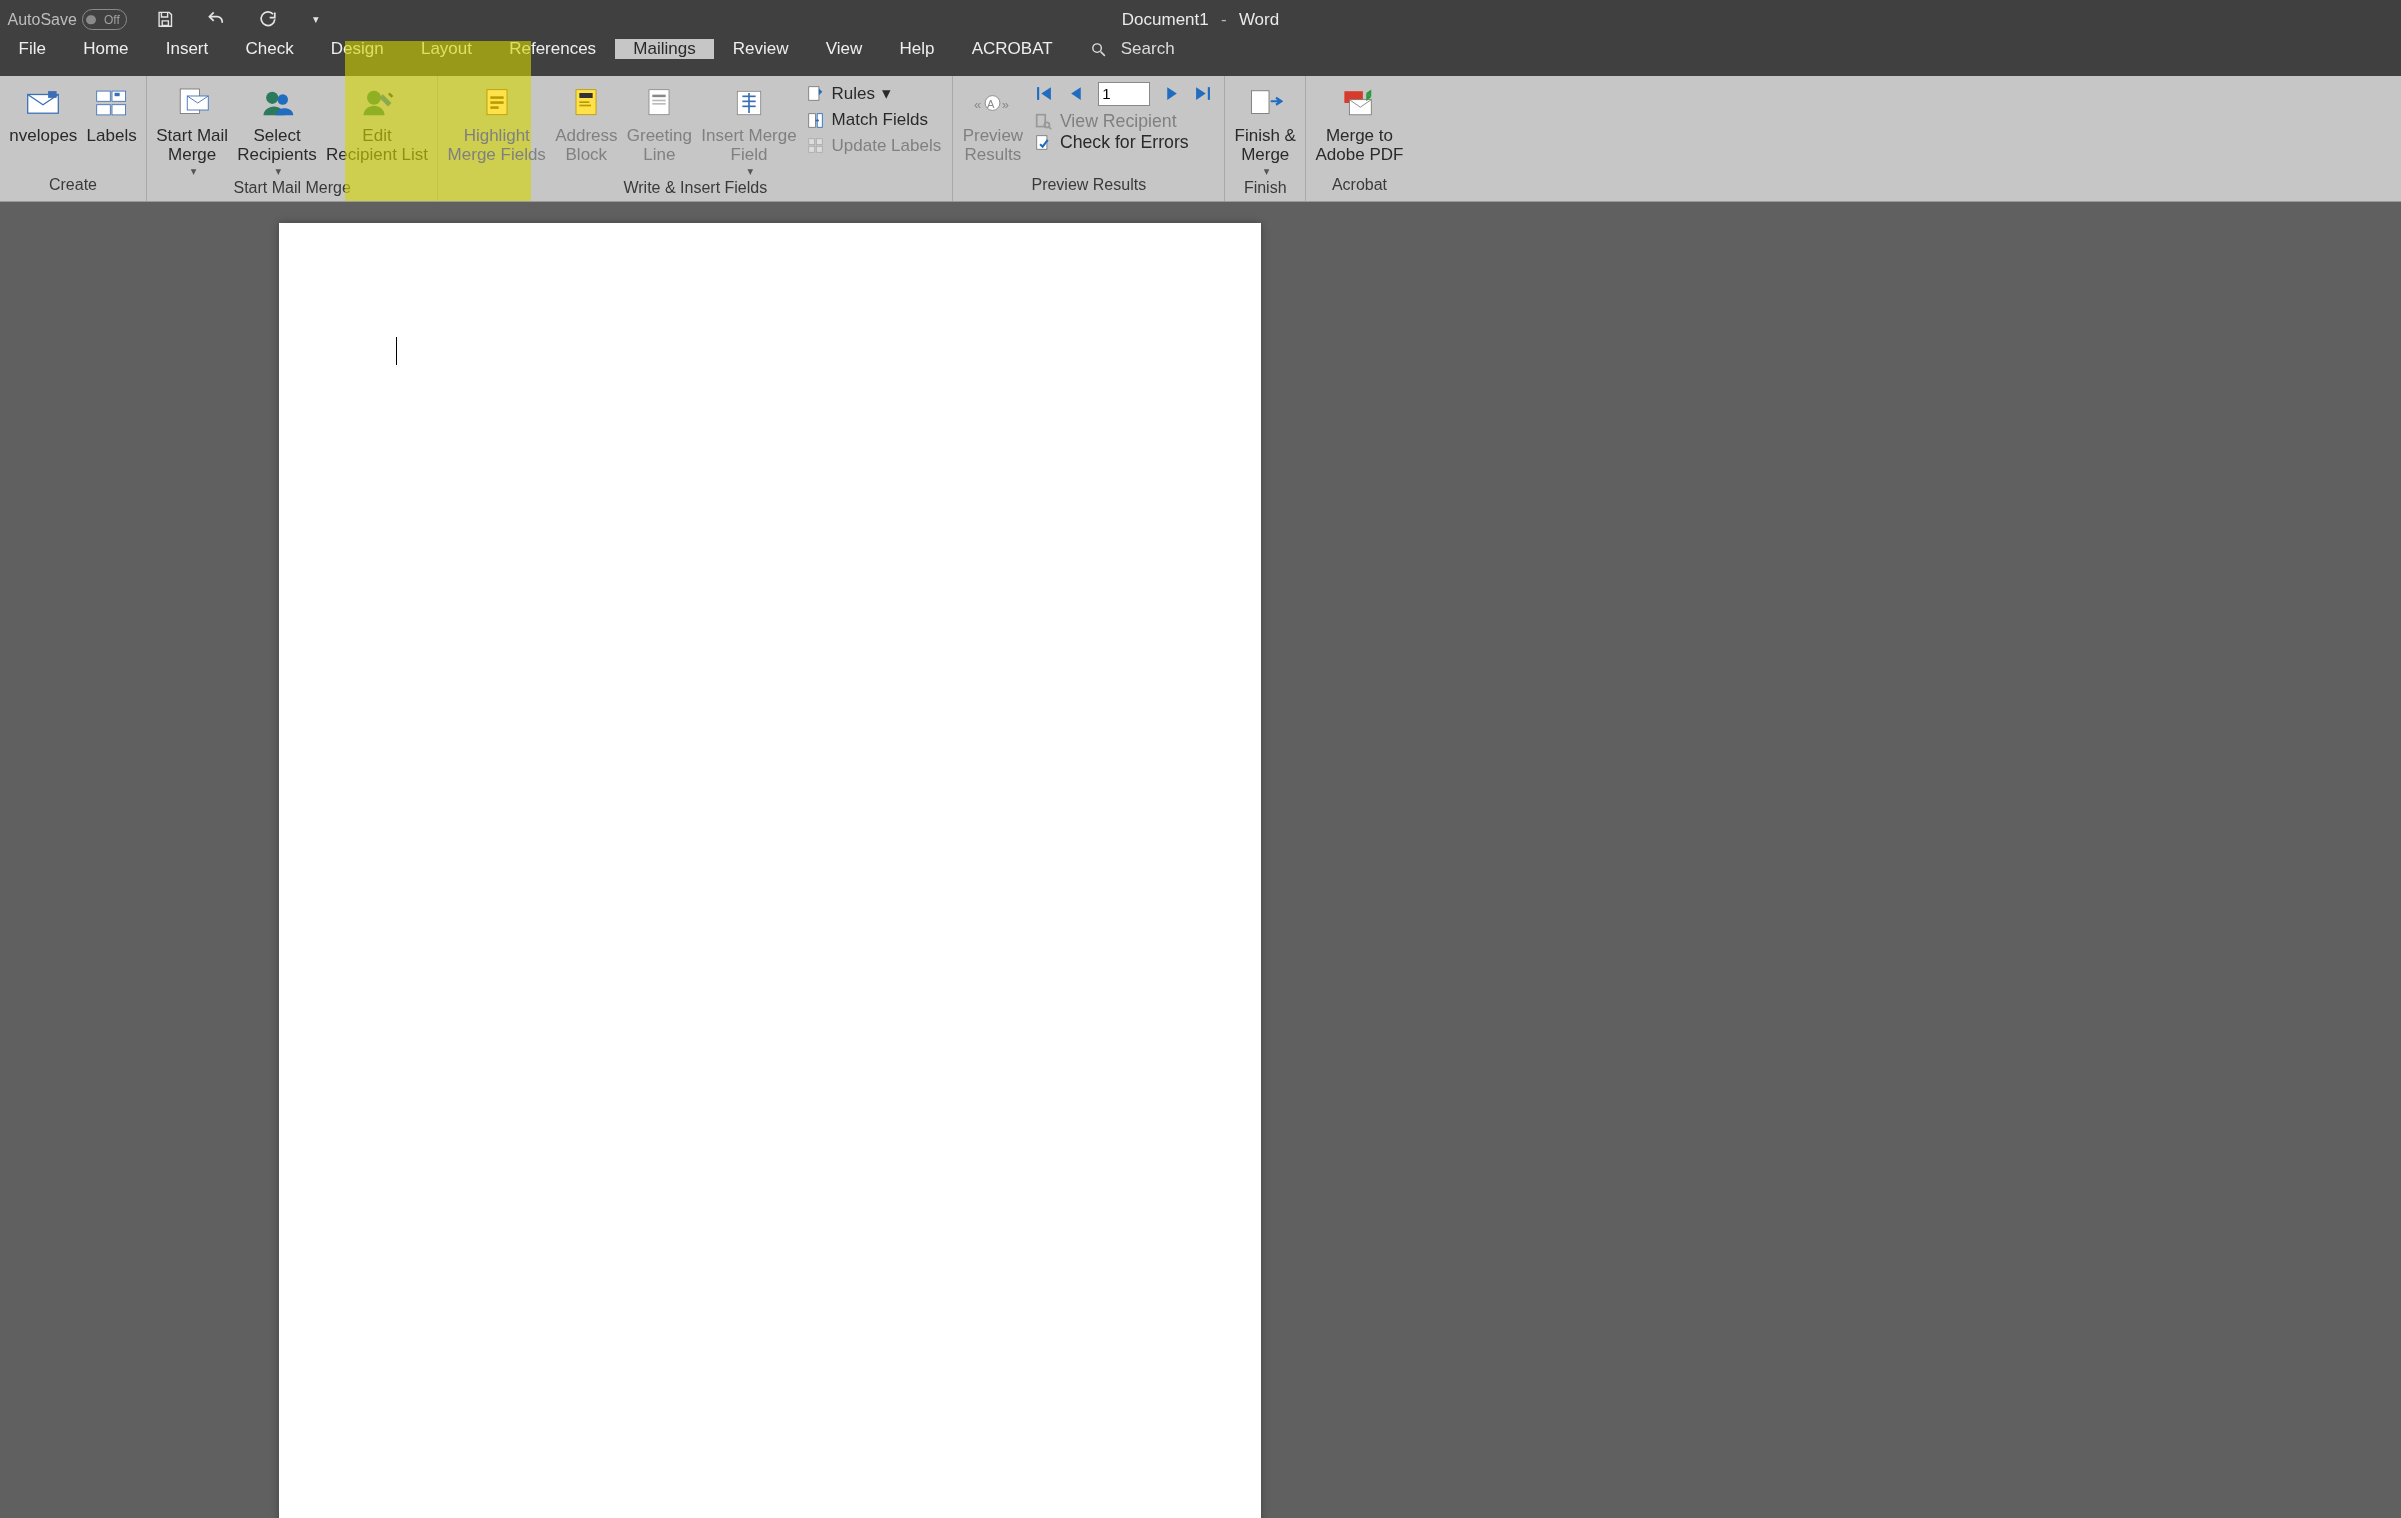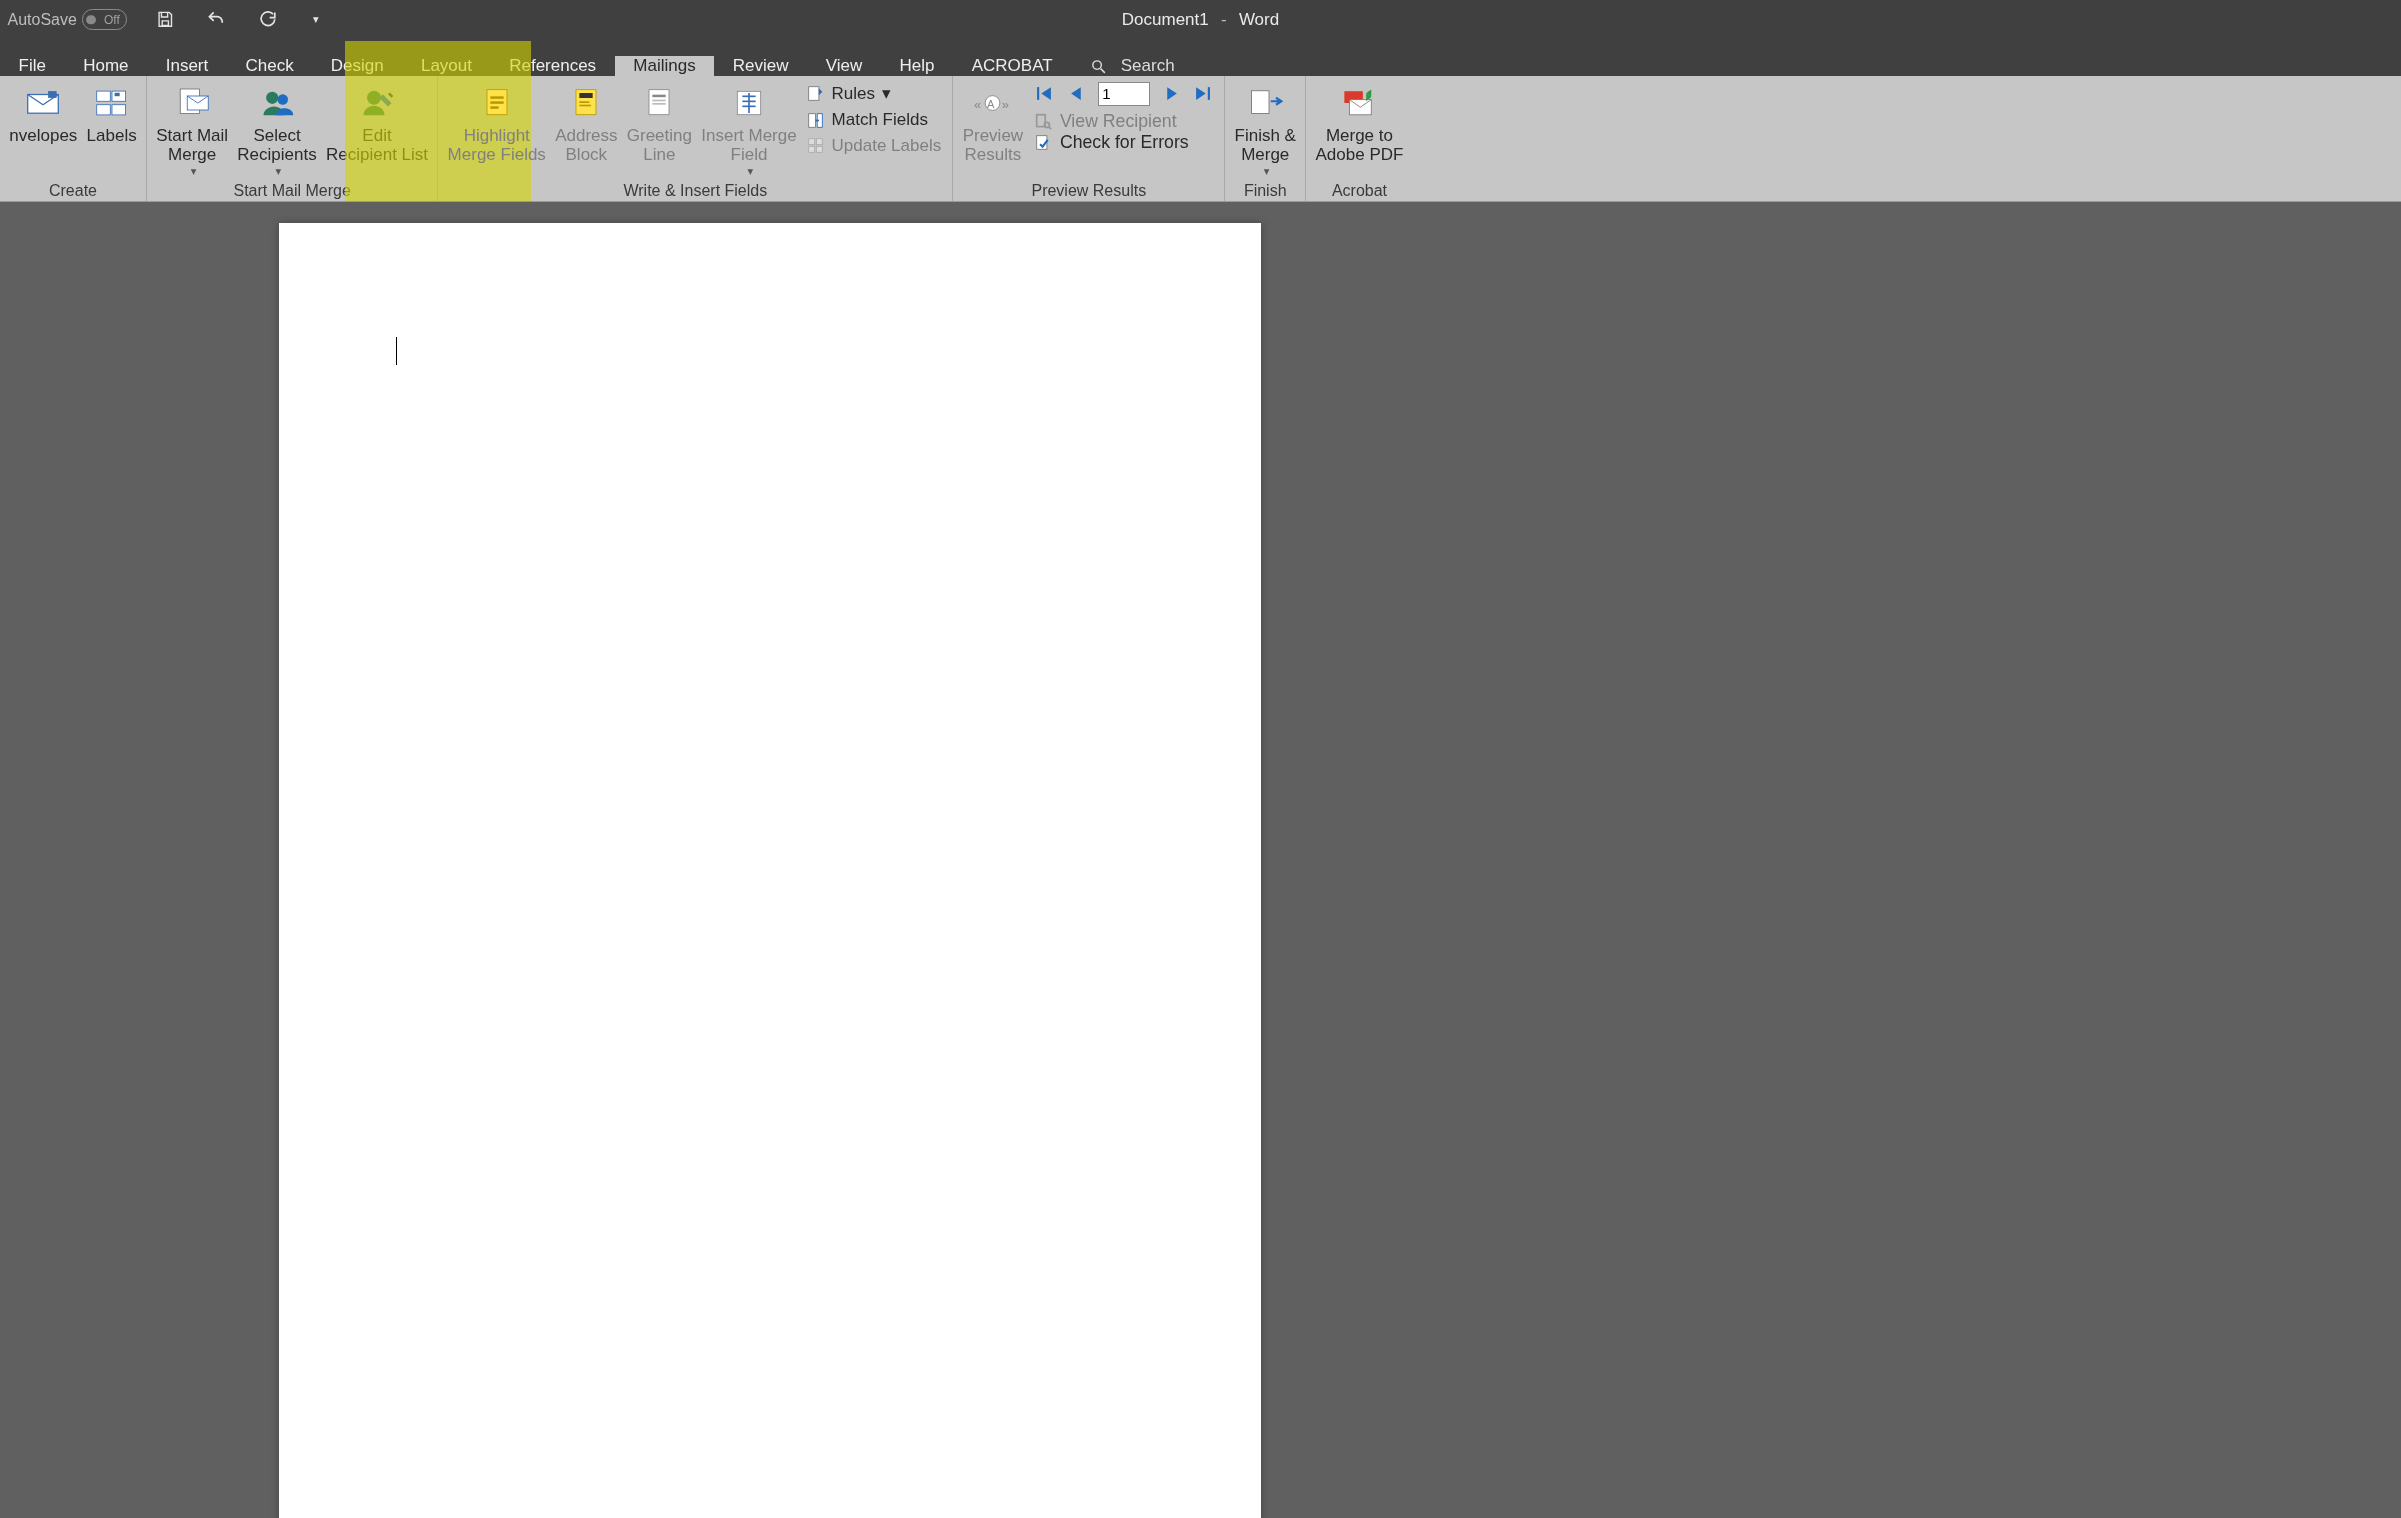--- a/index.html
+++ b/index.html
@@ -76,21 +76,21 @@
     width: 280px; height: 93px;
     opacity: 0.25;
     pointer-events: none;
   }
 
   
   .tabrow {
     height: 37px;
     background: #404040;
     display: flex;
-    align-items: flex-end;
+    align-items: flex-start;
     color: #eee;
     font-size: 17px;
     padding-left: 0;
     position: relative;
   }
   .tab {
     padding: 0 18.6px;
     display: flex;
     align-items: center;
     cursor: default;
@@ -125,21 +125,21 @@
   .group-body {
     flex: 1;
     display: flex;
     align-items: flex-start;
     gap: 1.9px;
   }
   .group-label {
     text-align: center;
     font-size: 16px;
     color: #3a3a3a;
-    padding-bottom: 1px;
+    padding-bottom: 7px;
     padding-top: 0.9px;
   }
   .bigbtn {
     display: flex;
     flex-direction: column;
     align-items: center;
     justify-content: flex-start;
     padding: 3.7px 3.7px 0 3.7px;
     min-width: 56px;
     text-align: center;

